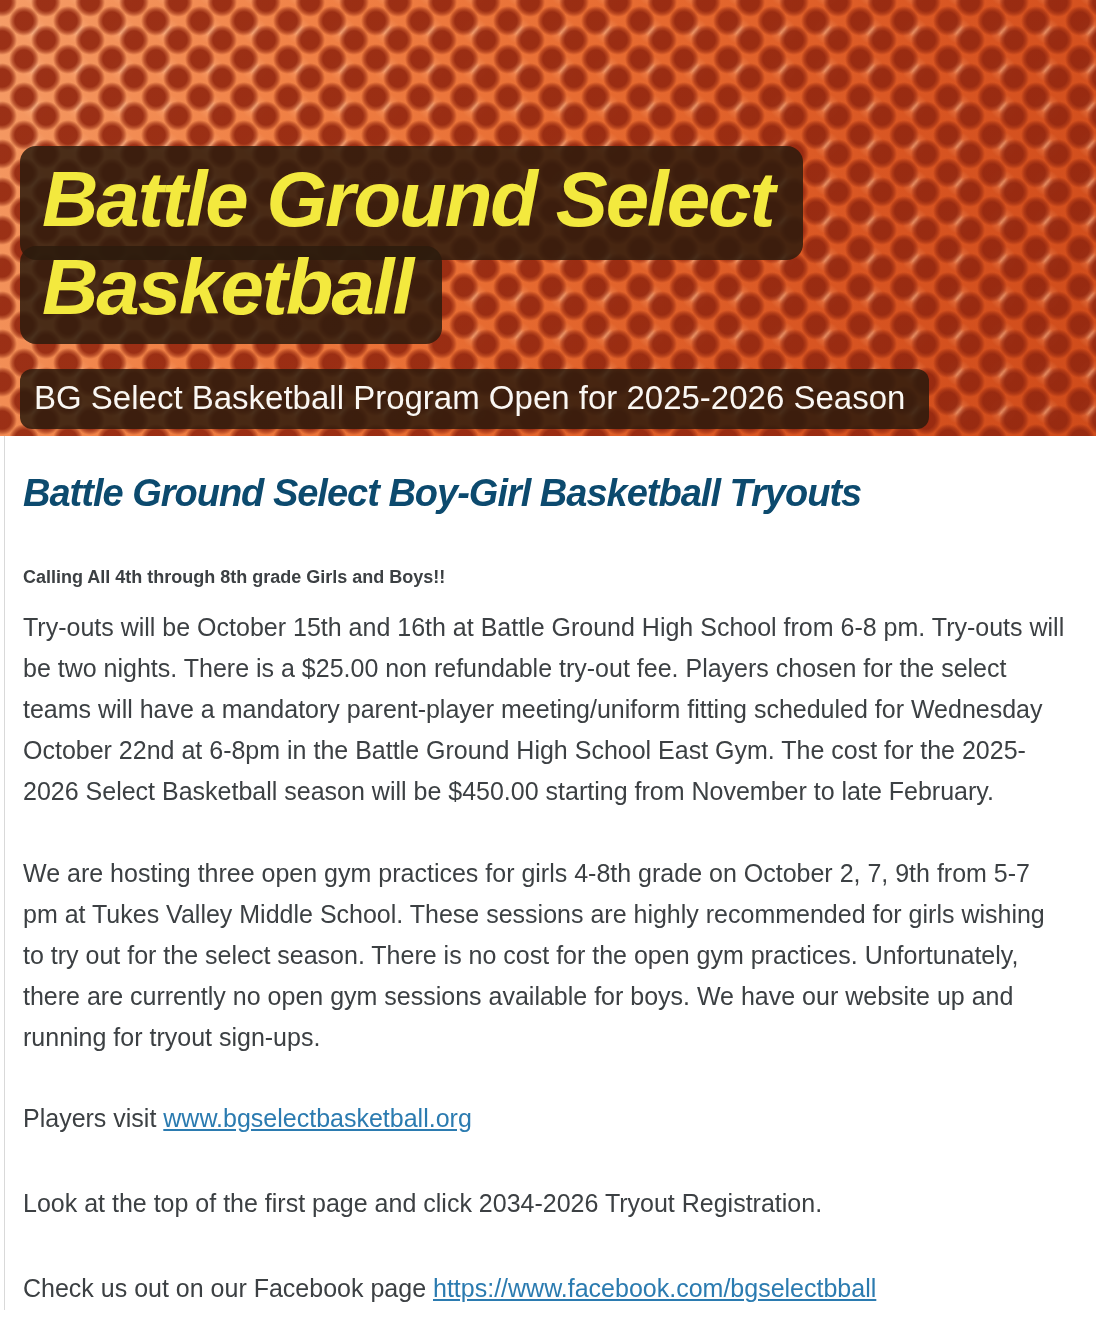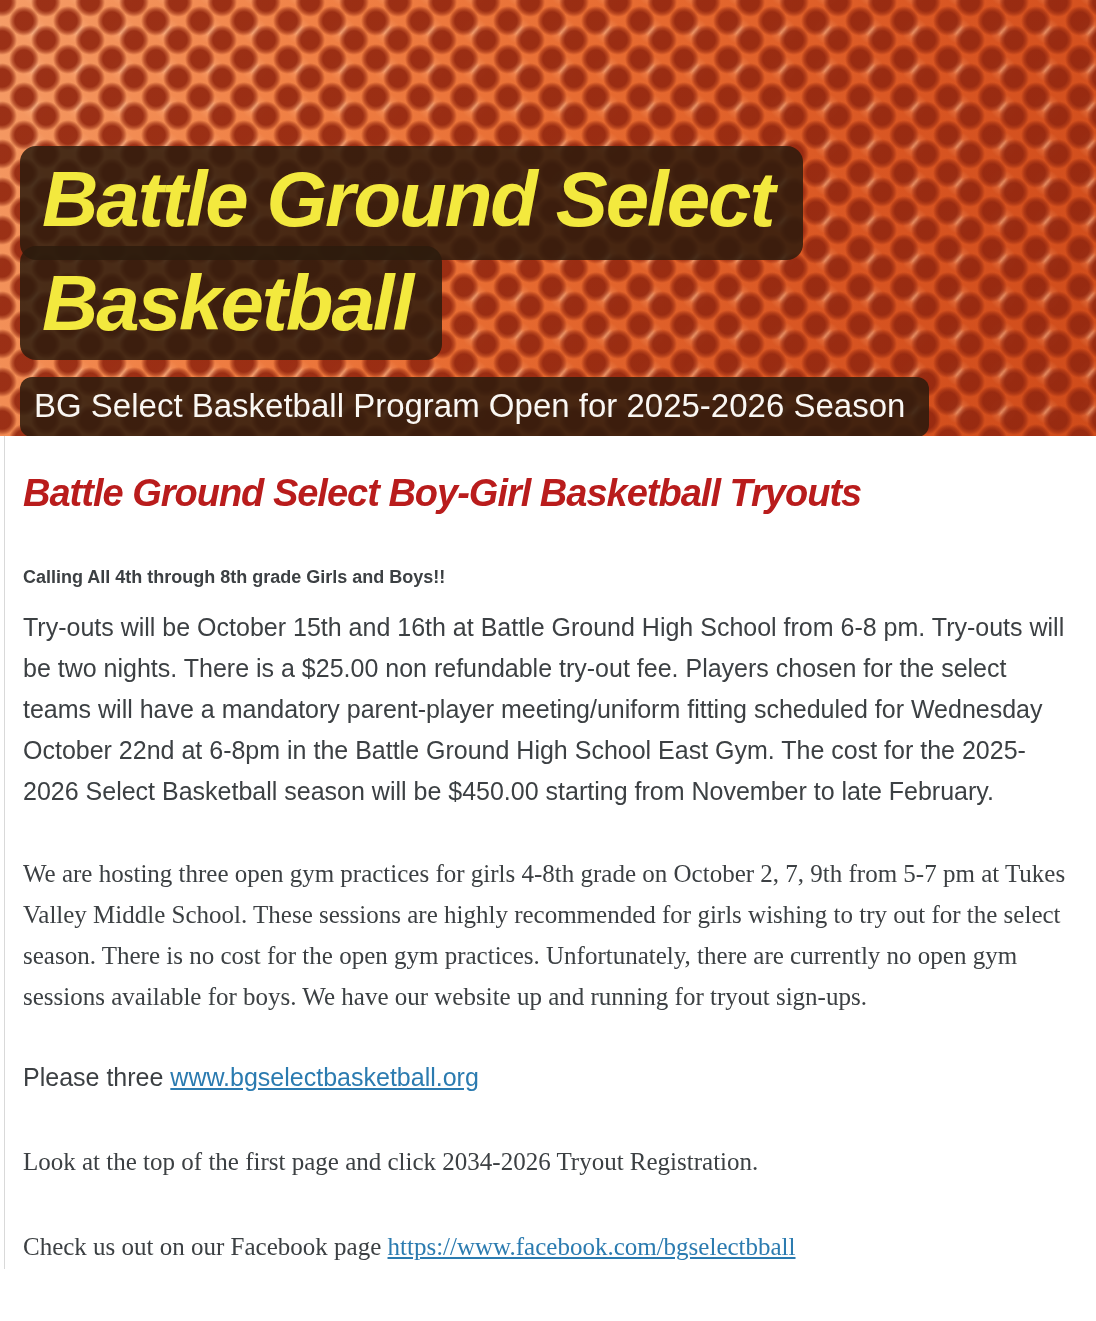--- a/index.html
+++ b/index.html
@@ -38,46 +38,46 @@
     font-weight: bold;
     font-style: italic;
     font-size: 78px;
     letter-spacing: -2px;
     padding: 14px 30px 22px 22px;
     border-radius: 16px;
     line-height: 1.0;
   }
   .title-box.second {
     margin-top: -14px;
-    padding-top: 18px;
+    padding-top: 2px;
     padding-bottom: 18px;
   }
   .subtitle-box {
     display: inline-block;
-    margin-top: 17px;
+    margin-top: 25px;
     background: rgba(43, 27, 13, 0.85);
     color: #faf7f3;
     font-size: 33px;
     font-weight: normal;
     letter-spacing: 0px;
     padding: 11px 24px 13px 14px;
     border-radius: 12px;
     line-height: 1.1;
   }
 
   
   .page-body {
     margin-left: 4px;
     border-left: 1px solid #d9d9d9;
     background: #ffffff;
     padding: 36px 26px 0 18px;
   }
   .tryouts-heading {
     margin: 0;
-    color: #b91c1c;
+    color: #0c4a6e;
     font-weight: bold;
     font-style: italic;
     font-size: 38px;
     letter-spacing: -1px;
     line-height: 1.15;
   }
   .calling-heading {
     margin: 50px 0 0 0;
     color: #3C4043;
     font-weight: bold;
@@ -85,21 +85,21 @@
     line-height: 1.25;
   }
   .body-text {
     color: #3C4043;
     font-size: 25px;
     line-height: 41px;
     max-width: 1052px;
     margin: 0;
   }
   p.body-text { margin-top: 19px; }
-  p.body-text + p.body-text { margin-top: 41px; font-family: Liberation Serif, serif; }
+  p.body-text + p.body-text { margin-top: 41px; }
   .line-block { margin-top: 38px; }
   .line-block .line { margin: 0; line-height: 44px; }
   .link {
     color: #2B7BB0;
     text-decoration: underline;
     cursor: pointer;
   }
 </style>
 </head>
 <body>
@@ -116,18 +116,18 @@
 
   <h2 class="tryouts-heading">Battle Ground Select Boy-Girl Basketball Tryouts</h2>
 
   <h3 class="calling-heading">Calling All 4th through 8th grade Girls and Boys!!</h3>
 
   <p class="body-text">Try-outs will be October 15th and 16th at Battle Ground High School from 6-8 pm. Try-outs will be two nights. There is a $25.00 non refundable try-out fee. Players chosen for the select teams will have a mandatory parent-player meeting/uniform fitting scheduled for Wednesday October 22nd at 6-8pm in the Battle Ground High School East Gym. The cost for the 2025-2026 Select Basketball season will be $450.00 starting from November to late February.</p>
 
   <p class="body-text">We are hosting three open gym practices for girls 4-8th grade on October 2, 7, 9th from 5-7 pm at Tukes Valley Middle School. These sessions are highly recommended for girls wishing to try out for the select season. There is no cost for the open gym practices. Unfortunately, there are currently no open gym sessions available for boys. We have our website up and running for tryout sign-ups.</p>
 
   <div class="line-block">
-    <p class="body-text line"><span>Please three </span><a class="link">www.bgselectbasketball.org</a></p>
+    <p class="body-text line"><span>Players visit </span><a class="link">www.bgselectbasketball.org</a></p>
     <p class="body-text line">Look at the top of the first page and click 2034-2026 Tryout Registration.</p>
     <p class="body-text line"><span>Check us out on our Facebook page </span><a class="link">https://www.facebook.com/bgselectbball</a></p>
   </div>
 
 </div>
 
 </body></html>

